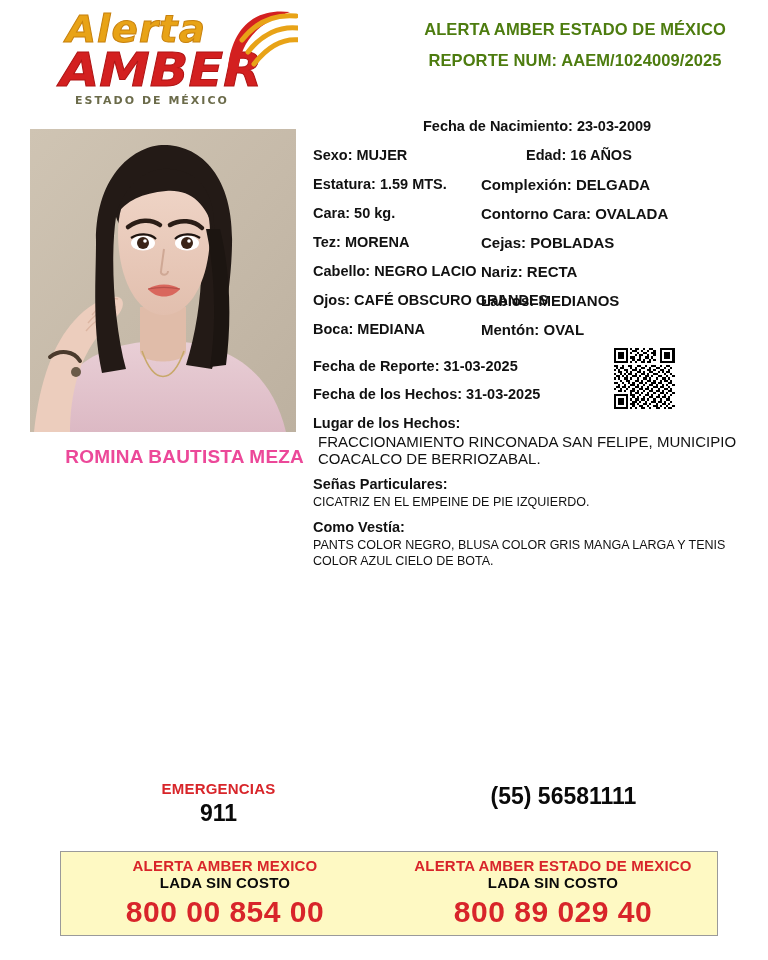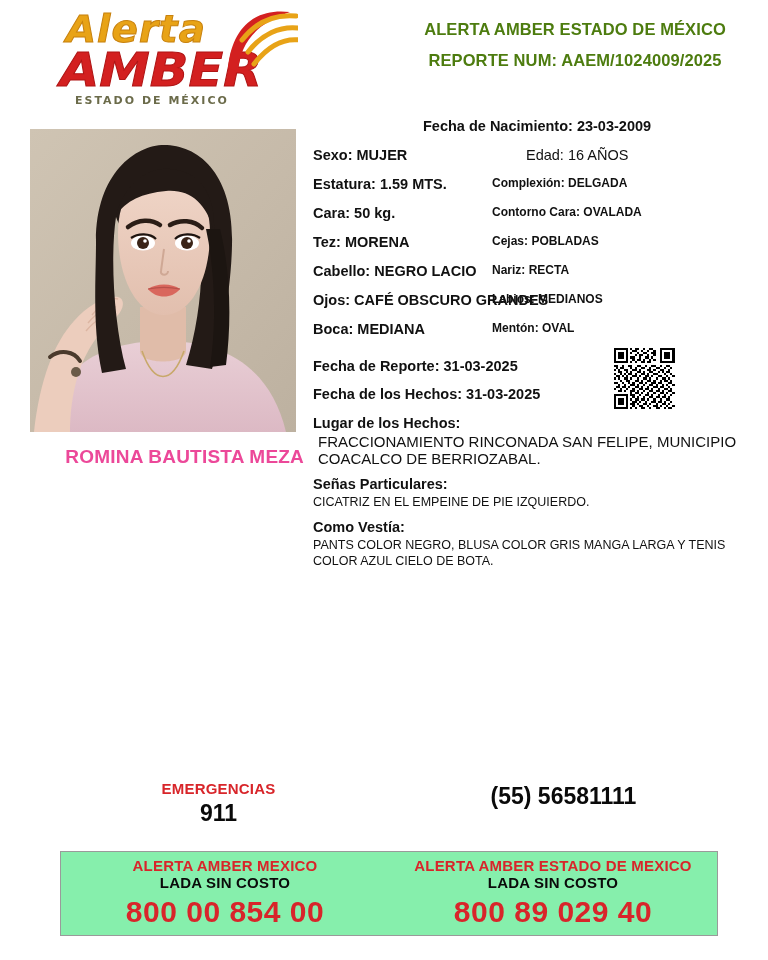--- a/index.html
+++ b/index.html
@@ -64,23 +64,23 @@
     position: absolute; left: 24px; top: 446px; width: 280px;
     text-align: right;
     font-size: 19px; font-weight: bold; color: #ec4899;
     letter-spacing: 0.2px; white-space: nowrap;
   }
 
   
   #fields { position: absolute; left: 313px; top: 118px; width: 445px; }
   .frow { position: relative; height: 29px; }
   .f-left  { position: absolute; left: 0px;   top: 0; font-size: 14.5px; font-weight: bold; white-space: nowrap; }
-  .f-right { position: absolute; left: 179px; top: 0; font-size: 12px; font-weight: bold; white-space: nowrap; text-align: right; }
+  .f-right { position: absolute; left: 168px; top: 0; font-size: 15px; font-weight: bold; white-space: nowrap; text-align: right; }
   .f-center{ position: absolute; left: 110px; top: 0; font-size: 14.5px; font-weight: bold; white-space: nowrap; }
-  .f-right-narrow { position: absolute; left: 213px; top: 0; font-size: 14.5px; font-weight: normal; white-space: nowrap; }
+  .f-right-narrow { position: absolute; left: 213px; top: 0; font-size: 14.5px; font-weight: bold; white-space: nowrap; }
 
   
   #dates { position: absolute; left: 313px; top: 352px; width: 300px; }
   .drow { font-size: 14.5px; font-weight: bold; line-height: 28px; white-space: nowrap; }
 
   #place { position: absolute; left: 313px; top: 413px; width: 430px; }
   .sec-head { font-size: 14.5px; font-weight: bold; line-height: 20px; }
   .sec-body { font-size: 15px; font-weight: normal; line-height: 17px; padding-left: 5px; }
   .sec-body.tight { padding-left: 0px; font-size: 12.5px; line-height: 16px; }
   .gap6 { height: 7px; }
@@ -95,21 +95,21 @@
 
   
   #phones { position: absolute; left: 46px; top: 780px; width: 690px; display: flex; }
   .phone-col { flex: 1; text-align: center; }
   .phone-label { font-size: 15px; font-weight: bold; color: #D8252A; letter-spacing: 0.2px; white-space: nowrap; }
   .phone-num { font-size: 23px; font-weight: bold; color: #0a0a0a; margin-top: 3px; white-space: nowrap; }
 
   
   #bottombox {
     position: absolute; left: 60px; top: 851px; width: 658px; height: 85px;
-    border: 1.5px solid #9a9a9a; background: #86efac;
+    border: 1.5px solid #9a9a9a; background: #fef9c3;
     display: flex;
   }
   .bb-col { flex: 1; text-align: center; padding-top: 5px; }
   .bb-title { font-size: 15px; font-weight: bold; color: #D8252A; letter-spacing: 0.2px; white-space: nowrap; }
   .bb-sub   { font-size: 15px; font-weight: bold; color: #0a0a0a; letter-spacing: 0.2px; white-space: nowrap; }
   .bb-num   { font-size: 30px; font-weight: bold; color: #D8252A; letter-spacing: 0.5px; margin-top: 4px; white-space: nowrap; }
 </style>
 </head>
 <body>
 

